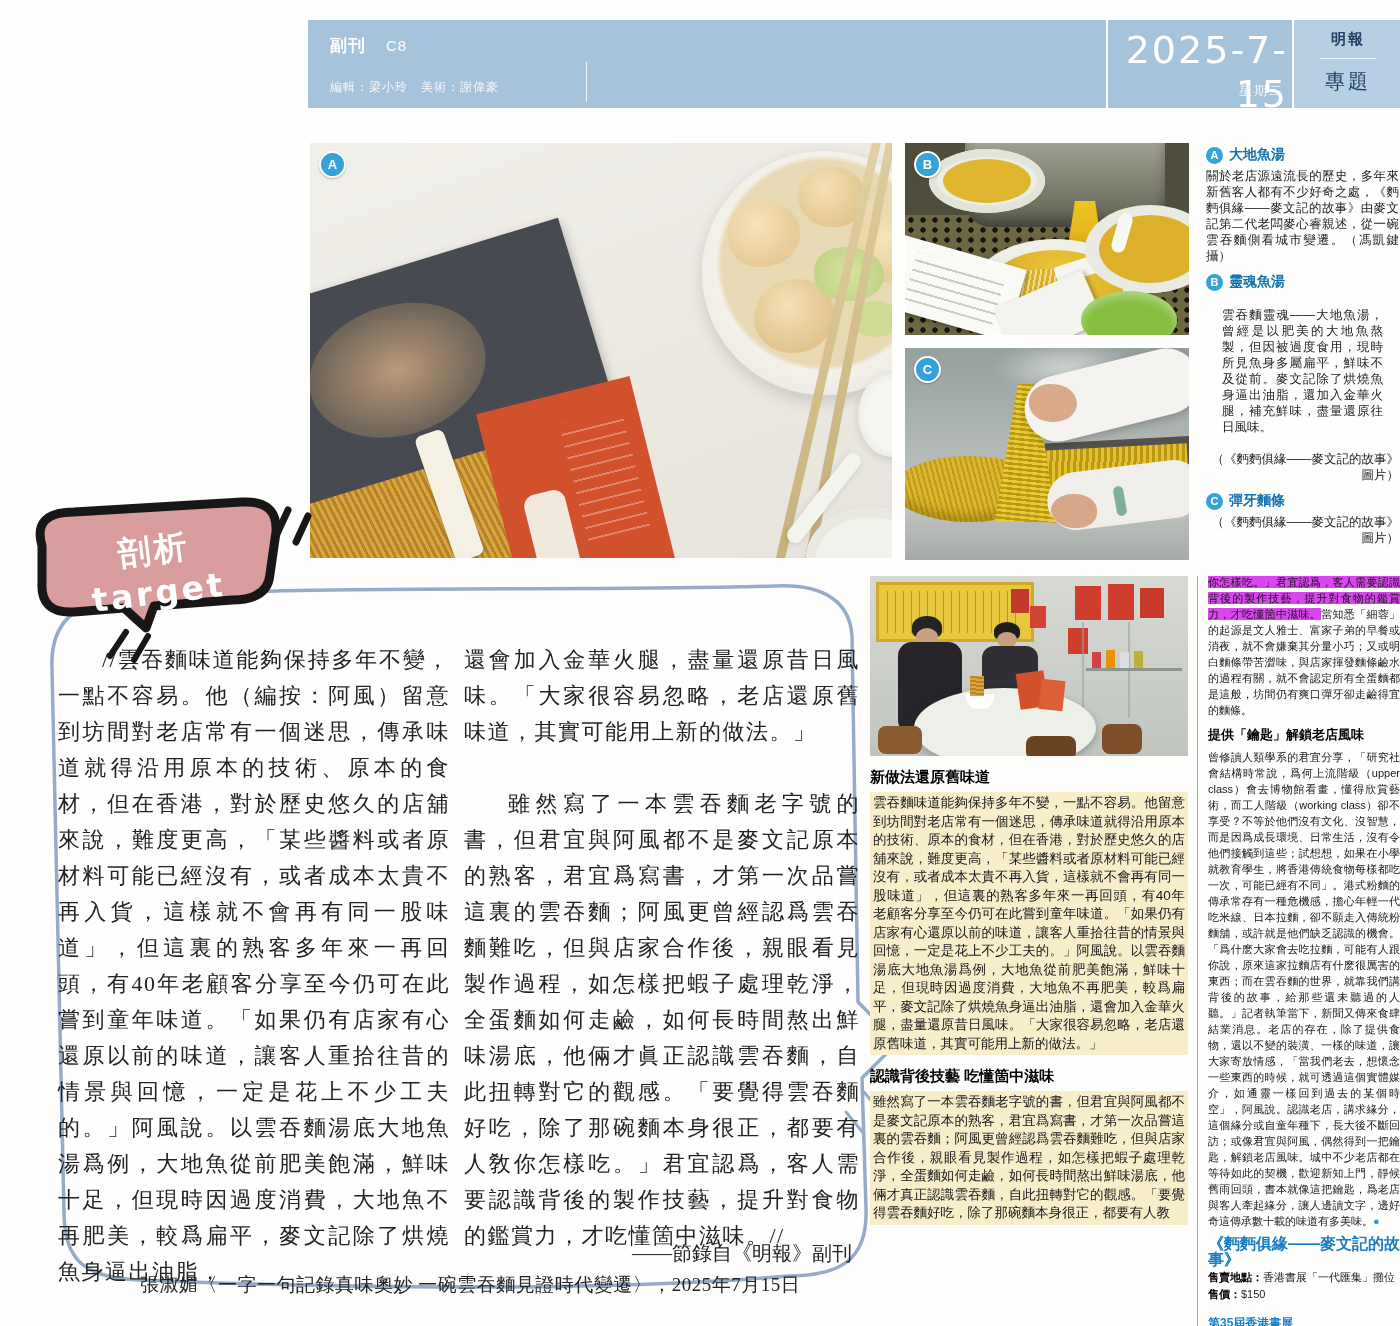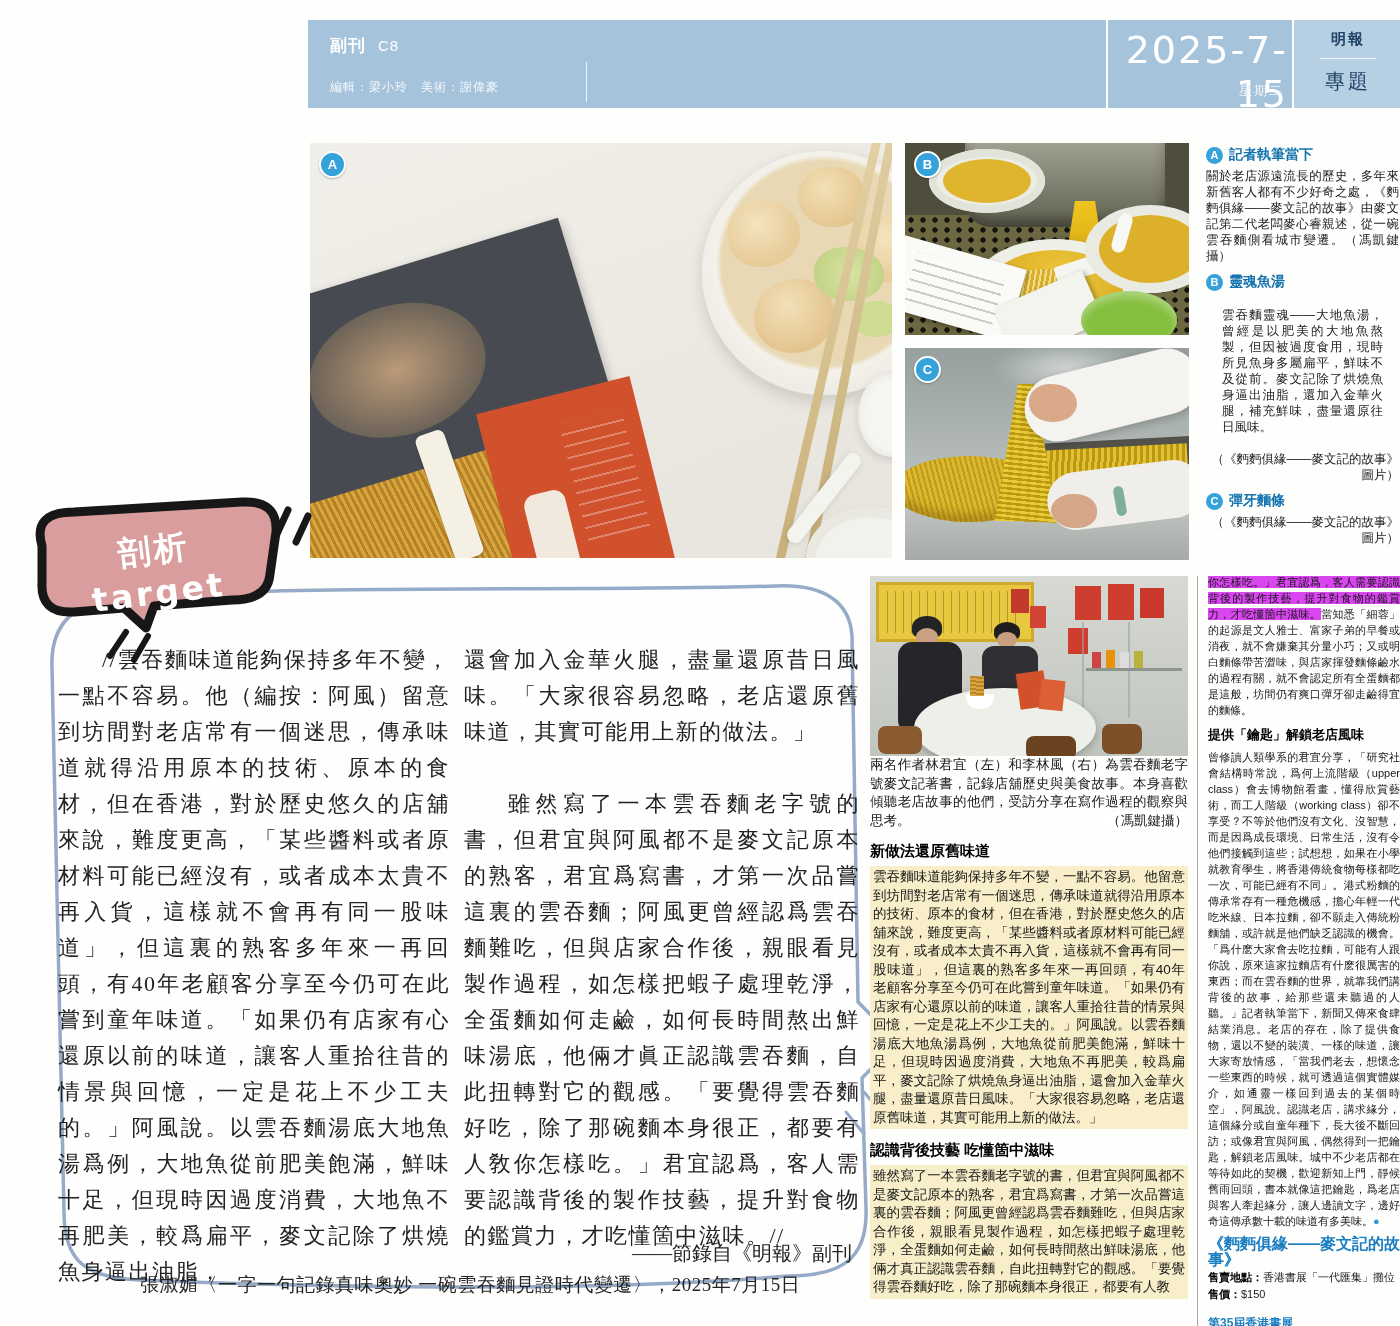--- a/index.html
+++ b/index.html
@@ -2,21 +2,21 @@
 <html><head>
 <meta charset="utf-8">
 <style>
   html,body{margin:0;padding:0;background:#ffffff;}
   .page{position:relative;width:1400px;height:1326px;background:#fefefd;overflow:hidden;
         font-family:"Liberation Sans",sans-serif;color:#1a1a1a;}
 
   
   .hbar{position:absolute;left:308px;top:20px;width:1092px;height:88px;background:#a6c3dc;}
   .hsec{position:absolute;left:22px;top:14px;color:#fff;font-size:17px;font-weight:700;letter-spacing:1px;}
-  .hsec .pg{font-weight:400;font-size:15px;margin-left:12px;}
+  .hsec .pg{font-weight:400;font-size:15px;margin-left:20px;}
   .hcred{position:absolute;left:22px;bottom:12px;color:#f4f8fb;font-size:12px;letter-spacing:1px;}
   .hvline{position:absolute;left:278px;bottom:6px;width:1px;height:40px;background:rgba(255,255,255,.85);}
   .hdate{position:absolute;left:798px;top:0;width:186px;height:88px;border-left:2px solid #fff;}
   .hdate .d{position:absolute;left:0;right:6px;top:8px;text-align:right;color:#fff;font-size:38px;
             font-family:"DejaVu Sans",sans-serif;letter-spacing:2px;}
   .hdate .w{position:absolute;right:10px;bottom:8px;color:#eef5fa;font-size:13px;letter-spacing:2px;}
   .hed{position:absolute;left:984px;top:0;width:108px;height:88px;background:#b7cfe2;border-left:2px solid #fff;}
   .hed .m{position:absolute;left:0;right:0;top:10px;text-align:center;color:#1d3f63;font-size:15px;font-weight:700;
           font-family:"Liberation Serif",serif;letter-spacing:2px;}
   .hed .line{position:absolute;left:26px;right:26px;top:38px;height:1px;background:#f2f6fa;}
@@ -173,21 +173,21 @@
     <div class="badge">
         <span>C</span>
       </div>
   </div>
 
   <aside class="notes">
     <div class="nhead">
       <span class="nbadge">
           <span>A</span>
         </span>
-      <span class="t">記者執筆當下</span>
+      <span class="t">大地魚湯</span>
     </div>
     <p class="nbody" style="margin:0;">關於老店源遠流長的歷史，多年來新舊客人都有不少好奇之處，《麪麪俱緣——麥文記的故事》由麥文記第二代老闆麥心睿親述，從一碗雲吞麵側看城市變遷。（馮凱鍵攝）</p>
 
     <div class="nhead" style="margin-top:9px;">
       <span class="nbadge">
           <span>B</span>
         </span>
       <span class="t">靈魂魚湯</span>
     </div>
     <p class="nbody" style="margin:16px;">雲吞麵靈魂——大地魚湯，曾經是以肥美的大地魚熬製，但因被過度食用，現時所見魚身多屬扁平，鮮味不及從前。麥文記除了烘燒魚身逼出油脂，還加入金華火腿，補充鮮味，盡量還原往日風味。</p>
@@ -257,24 +257,20 @@
       <div style="position:absolute;left:112px;top:70px;width:56px;height:84px;background:#303034;border-radius:12px;"></div>
       <div style="position:absolute;left:44px;top:112px;width:182px;height:80px;background:#edefe9;border-radius:50%;box-shadow:0 3px 8px rgba(0,0,0,.25);"></div>
       <div style="position:absolute;left:96px;top:118px;width:28px;height:15px;background:#fff;border-radius:0 0 12px 12px;"></div>
       <div style="position:absolute;left:100px;top:100px;width:14px;height:20px;background:repeating-linear-gradient(5deg,#d9a63d 0 2px,#b9852a 2px 4px);"></div>
       <div style="position:absolute;left:148px;top:96px;width:28px;height:36px;background:#d2512b;transform:rotate(-8deg);"></div>
       <div style="position:absolute;left:170px;top:104px;width:24px;height:30px;background:#dd5f36;transform:rotate(6deg);"></div>
       <div style="position:absolute;left:8px;top:150px;width:44px;height:28px;background:#8a5a30;border-radius:8px;"></div>
       <div style="position:absolute;left:232px;top:148px;width:40px;height:30px;background:#7c4f28;border-radius:8px;"></div>
       <div style="position:absolute;left:156px;top:160px;width:50px;height:24px;background:#6b4320;border-radius:8px;"></div>
     </div>
-    <p class="caption">
-      <span>兩名作者林君宜（左）和李林風（右）為雲吞麵老字號麥文記著書，記錄店舖歷史與美食故事。本身喜歡傾聽老店故事的他們，受訪分享在寫作過程的觀察與思考。</span>
-      <span class="credit">（馮凱鍵攝）</span>
-    </p>
     <h3>新做法還原舊味道</h3>
     <p class="hlblock">雲吞麵味道能夠保持多年不變，一點不容易。他留意到坊間對老店常有一個迷思，傳承味道就得沿用原本的技術、原本的食材，但在香港，對於歷史悠久的店舖來說，難度更高，「某些醬料或者原材料可能已經沒有，或者成本太貴不再入貨，這樣就不會再有同一股味道」，但這裏的熟客多年來一再回頭，有40年老顧客分享至今仍可在此嘗到童年味道。「如果仍有店家有心還原以前的味道，讓客人重拾往昔的情景與回憶，一定是花上不少工夫的。」阿風說。以雲吞麵湯底大地魚湯爲例，大地魚從前肥美飽滿，鮮味十足，但現時因過度消費，大地魚不再肥美，較爲扁平，麥文記除了烘燒魚身逼出油脂，還會加入金華火腿，盡量還原昔日風味。「大家很容易忽略，老店還原舊味道，其實可能用上新的做法。」</p>
     <h3>認識背後技藝 吃懂箇中滋味</h3>
     <p class="hlblock">雖然寫了一本雲吞麵老字號的書，但君宜與阿風都不是麥文記原本的熟客，君宜爲寫書，才第一次品嘗這裏的雲吞麵；阿風更曾經認爲雲吞麵難吃，但與店家合作後，親眼看見製作過程，如怎樣把蝦子處理乾淨，全蛋麵如何走鹼，如何長時間熬出鮮味湯底，他倆才真正認識雲吞麵，自此扭轉對它的觀感。「要覺得雲吞麵好吃，除了那碗麵本身很正，都要有人教</p>
   </section>
 
   <div class="coldiv"></div>
 
   <section class="aright">
     <p>

